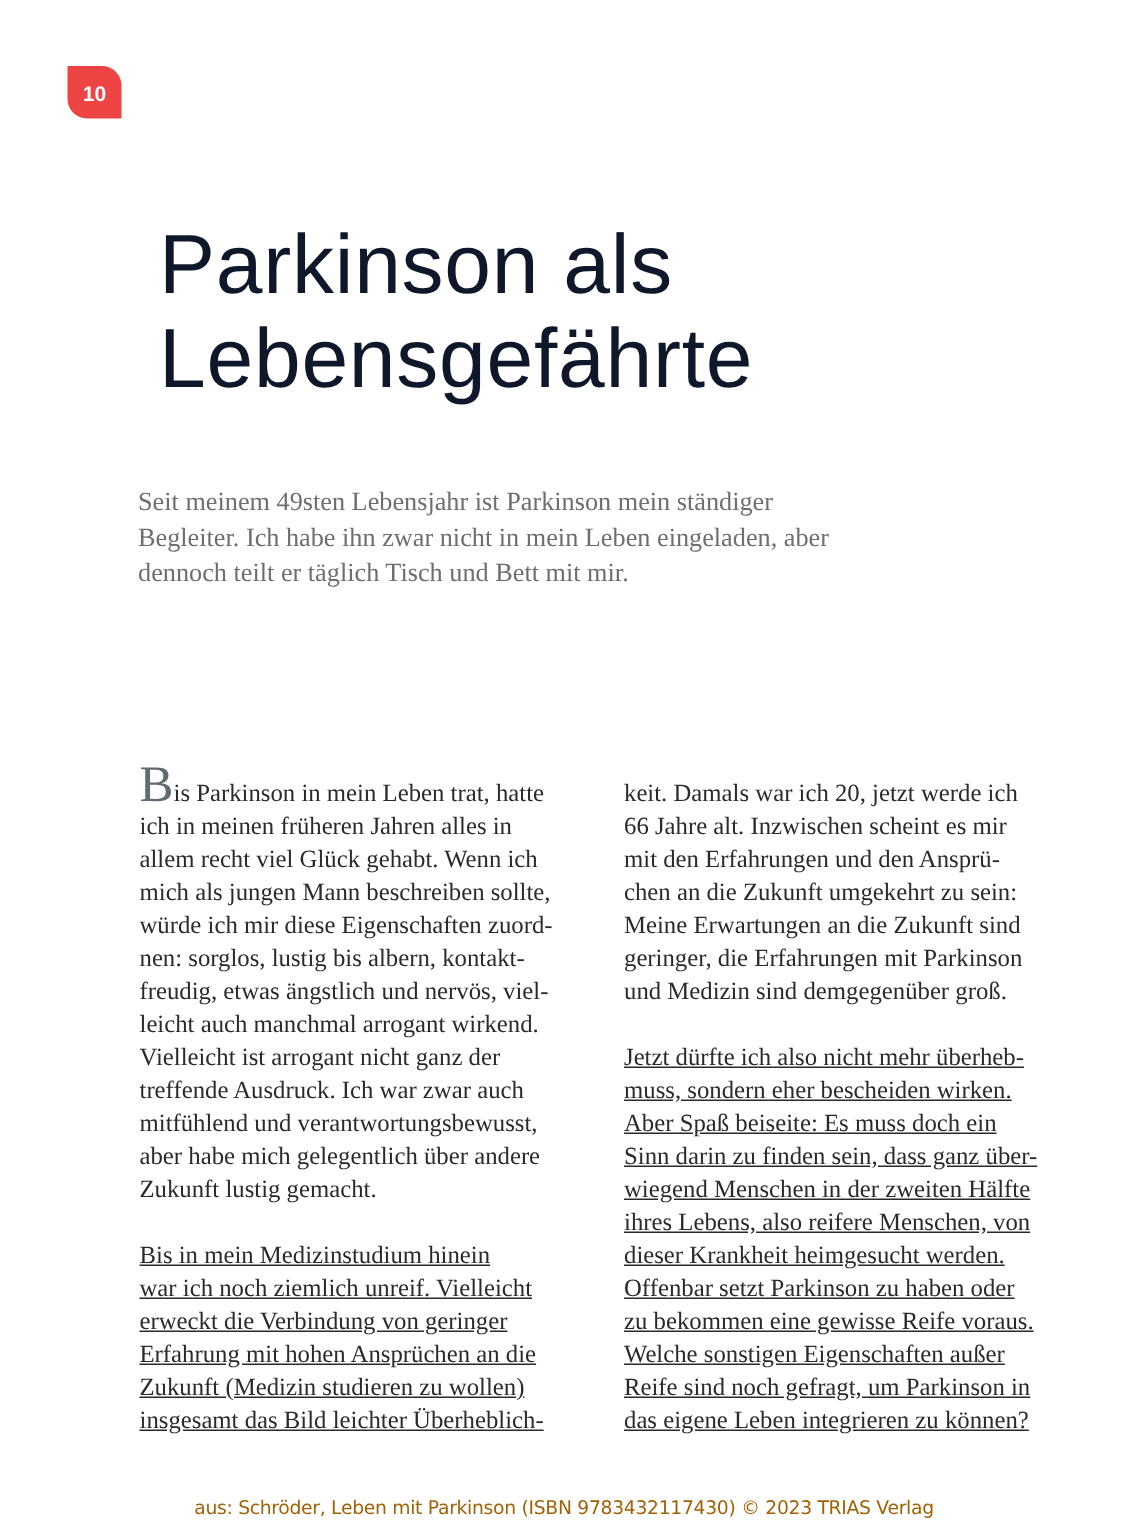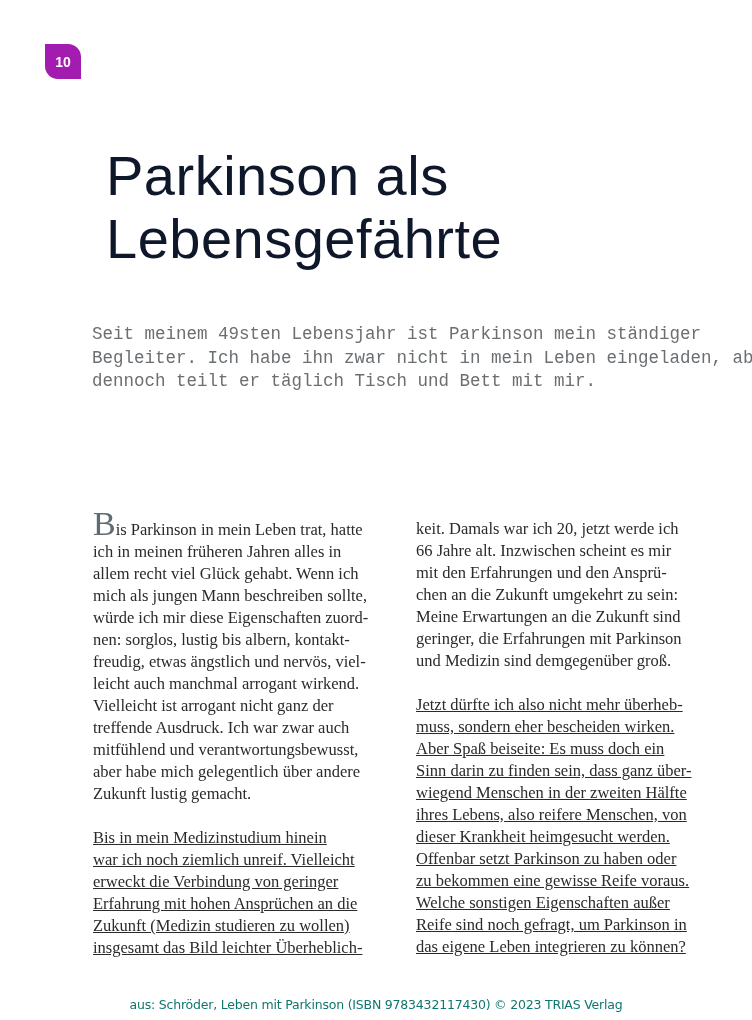--- a/index.html
+++ b/index.html
@@ -13,21 +13,21 @@
       position: relative;
       overflow: hidden;
       font-family: "DejaVu Serif", serif;
     }
     .page-badge {
       position: absolute;
       left: 45px;
       top: 44px;
       width: 36px;
       height: 35px;
-      background: #a21caf;
+      background: #ef4444;
       border-radius: 0 13px 0 13px;
       color: #ffffff;
       font-family: "Liberation Sans", sans-serif;
       font-size: 14px;
       font-weight: bold;
       display: flex;
       align-items: center;
       justify-content: center;
     }
     .title {
@@ -42,21 +42,21 @@
       color: #0f172a;
       letter-spacing: 0.5px;
     }
     .title span { display: block; }
     .lead {
       position: absolute;
       left: 92px;
       top: 323px;
       width: 600px;
       margin: 0;
-      font-family: Liberation Mono, monospace;
+      font-family: Liberation Serif, serif;
       font-size: 17.5px;
       line-height: 23.5px;
       color: #6b6f72;
     }
     .lead span { display: block; white-space: nowrap; }
     .col {
       position: absolute;
       top: 513px;
       font-family: "Liberation Serif", serif;
       font-size: 16.5px;
@@ -76,21 +76,21 @@
       vertical-align: baseline;
     }
     .footer {
       position: absolute;
       left: 0;
       width: 752px;
       top: 997px;
       text-align: center;
       font-family: "DejaVu Sans", sans-serif;
       font-size: 12.5px;
-      color: #0f766e;
+      color: #a16207;
       letter-spacing: -0.2px;
     }
   </style>
 </head>
 <body>
 
 <div class="page-badge">
   <span>10</span>
 </div>
 

